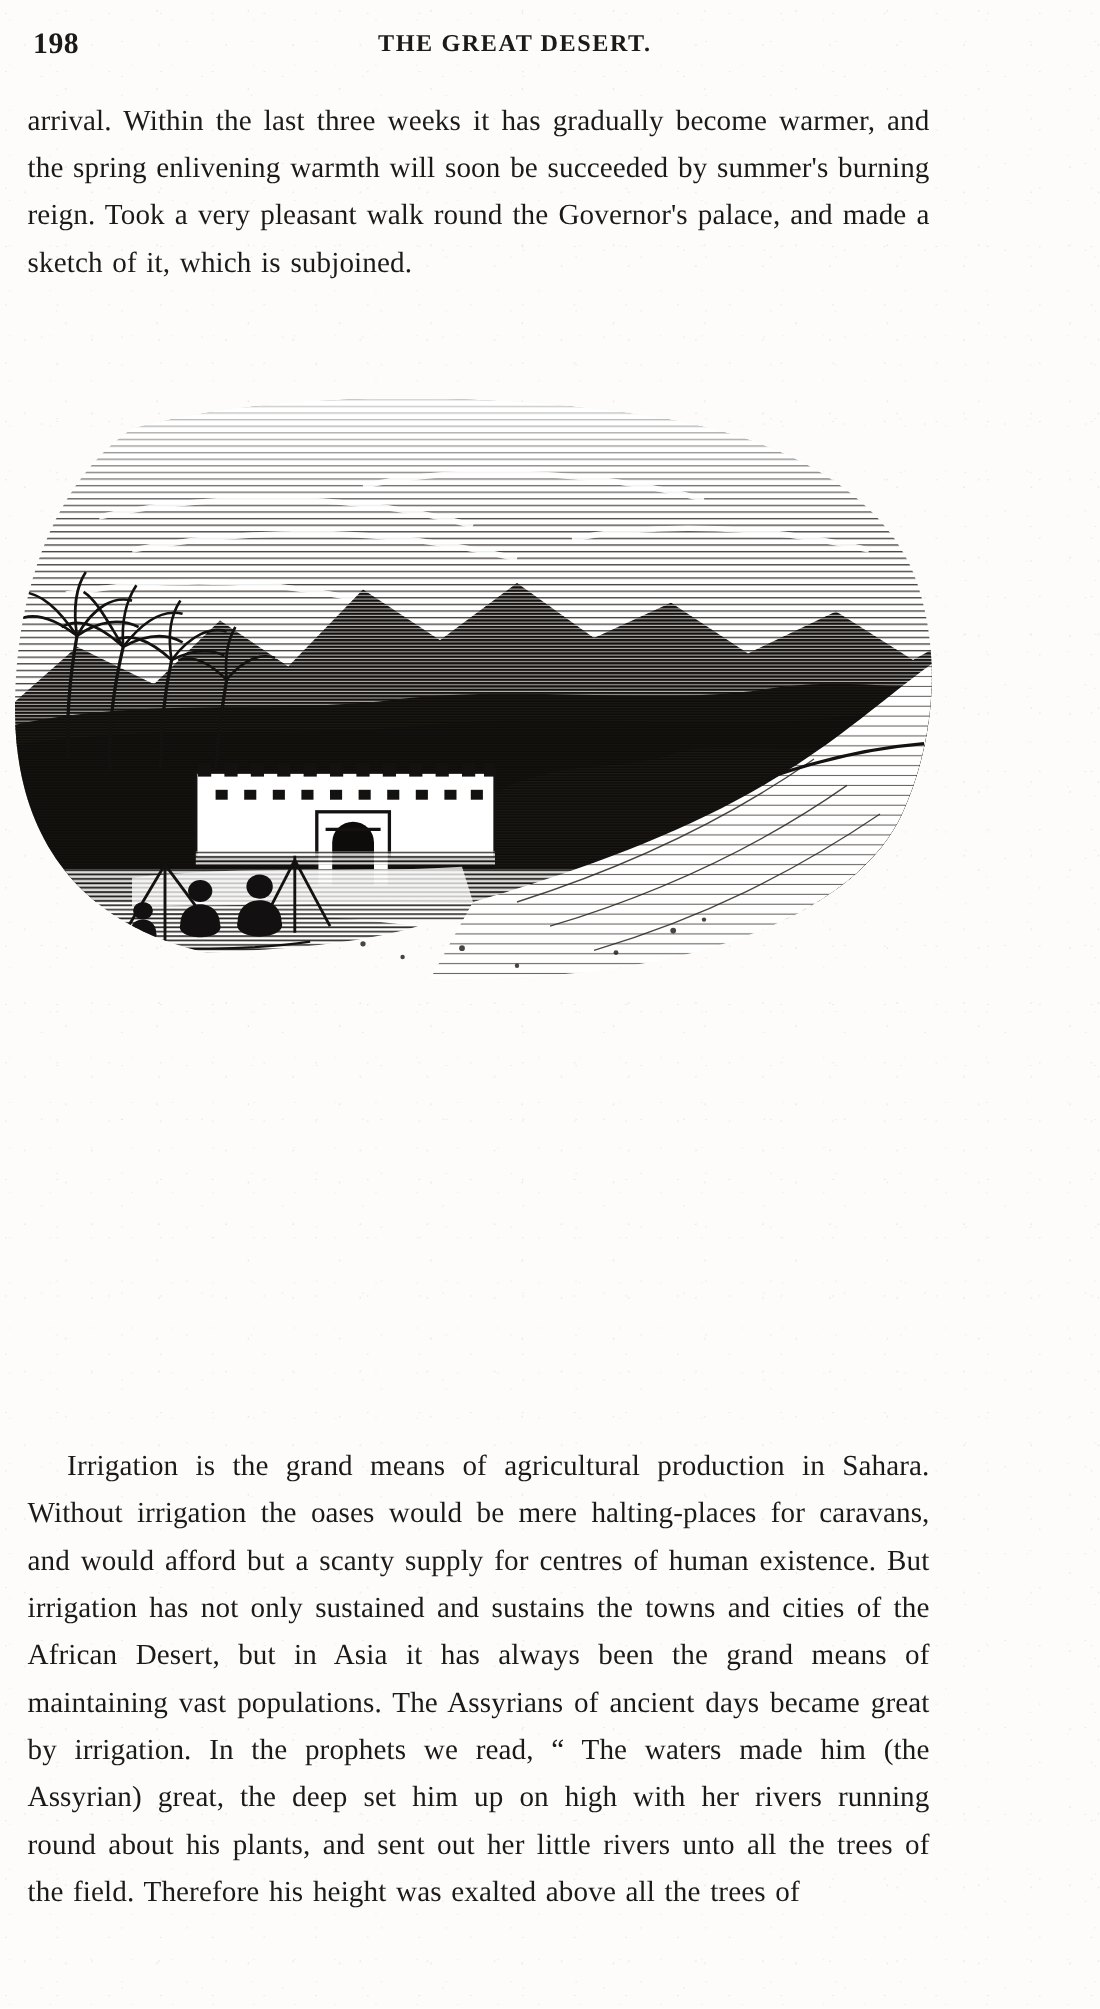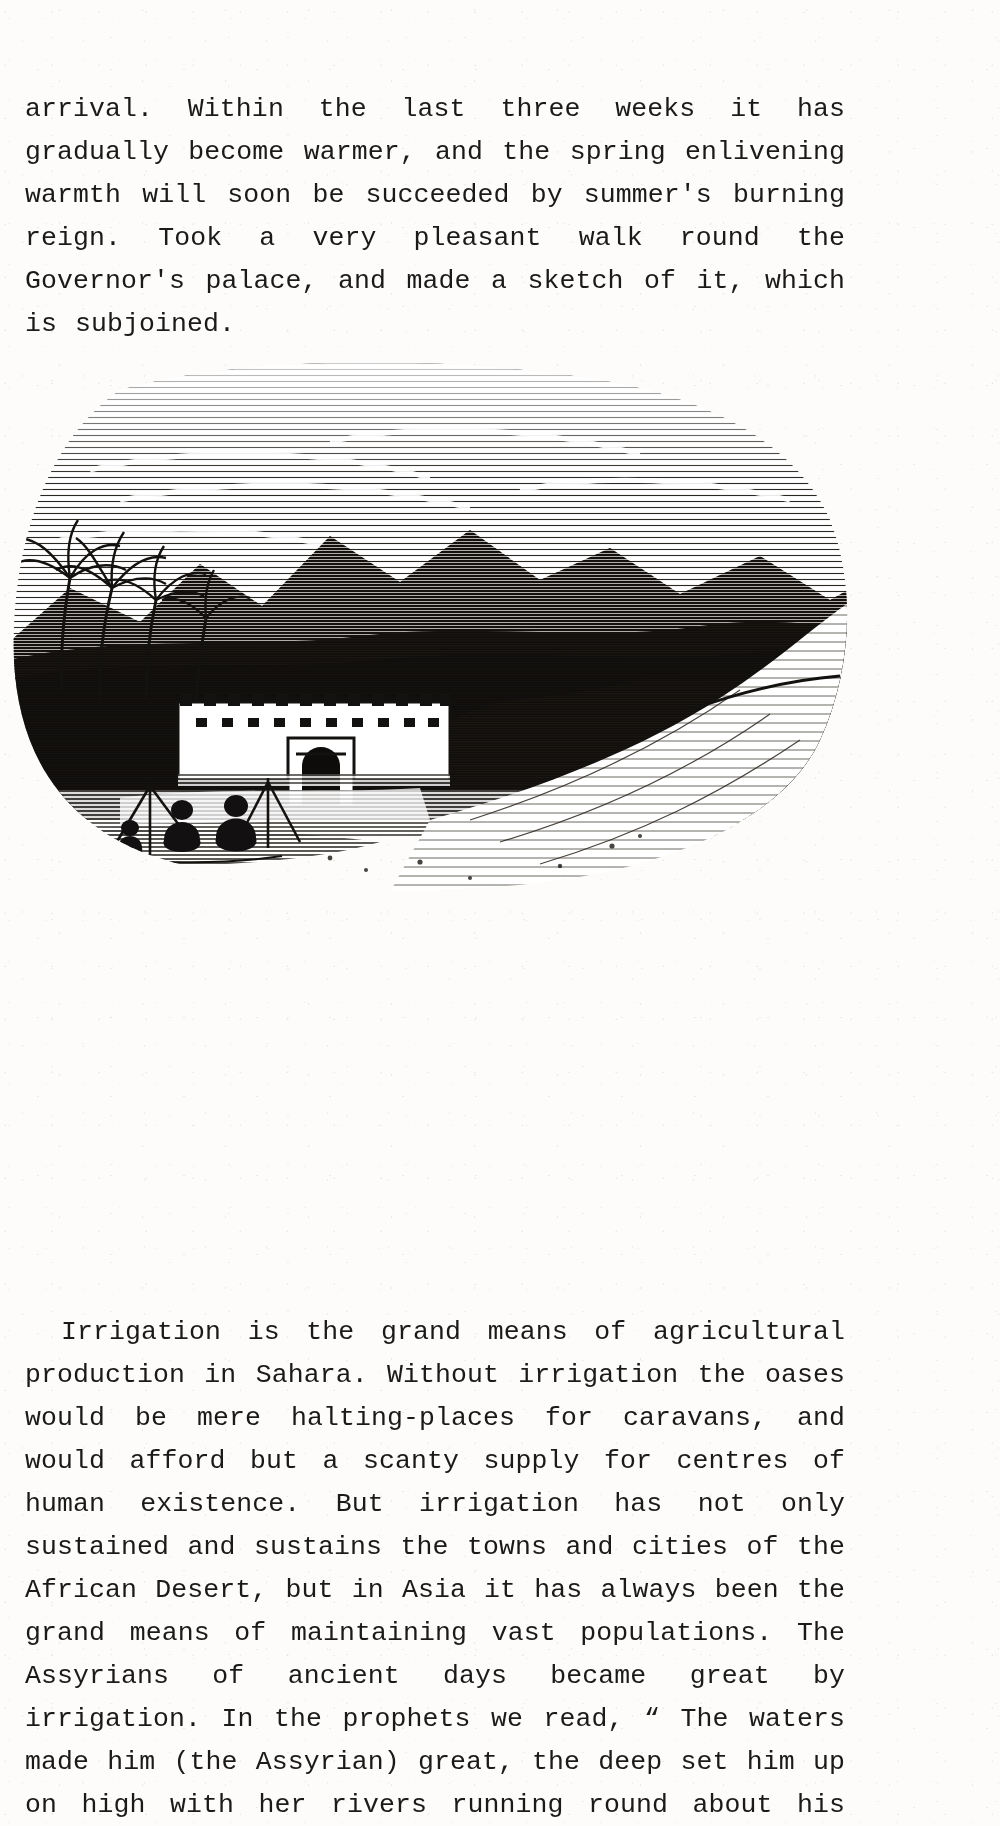--- a/index.html
+++ b/index.html
@@ -69,21 +69,20 @@
     width: 820px;
   }
   .para {
     font-size: 26.5px;
     line-height: 43px;
     text-align: justify;
     text-justify: inter-word;
     letter-spacing: .1px;
     word-spacing: 2px;
     margin: 0;
-    font-family: Liberation Mono, monospace;
   }
   .para.first { }
   .para .indent { display: inline-block; width: 36px; }
 
   #block-top { top: 88px; }
   #block-bottom { top: 1311px; }
 
   
   .plate {
     position: absolute;
@@ -93,20 +92,24 @@
     height: 560px;
   }
   .plate svg { display: block; }
 </style>
 </head>
 <body>
 
 <div class="page">
   <div class="speckle"></div>
 
+  <div class="header">
+    <div class="folio">198</div>
+    <div class="running-head">THE GREAT DESERT.</div>
+  </div>
 
   <div class="col" id="block-top">
     <p class="para first">arrival.   Within the last three weeks it has gradually become warmer, and the spring enlivening warmth will soon be succeeded by summer's burning reign.   Took a very pleasant walk round the Governor's palace, and made a sketch of it, which is subjoined.</p>
   </div>
 
   <div class="plate">
     <svg width="870" height="560" viewBox="0 0 870 560" xmlns="http://www.w3.org/2000/svg">
       <defs>
         <clipPath id="vignette">
           <path d="M 120 40 C 240 6, 440 4, 600 30 C 720 50, 800 100, 830 170

